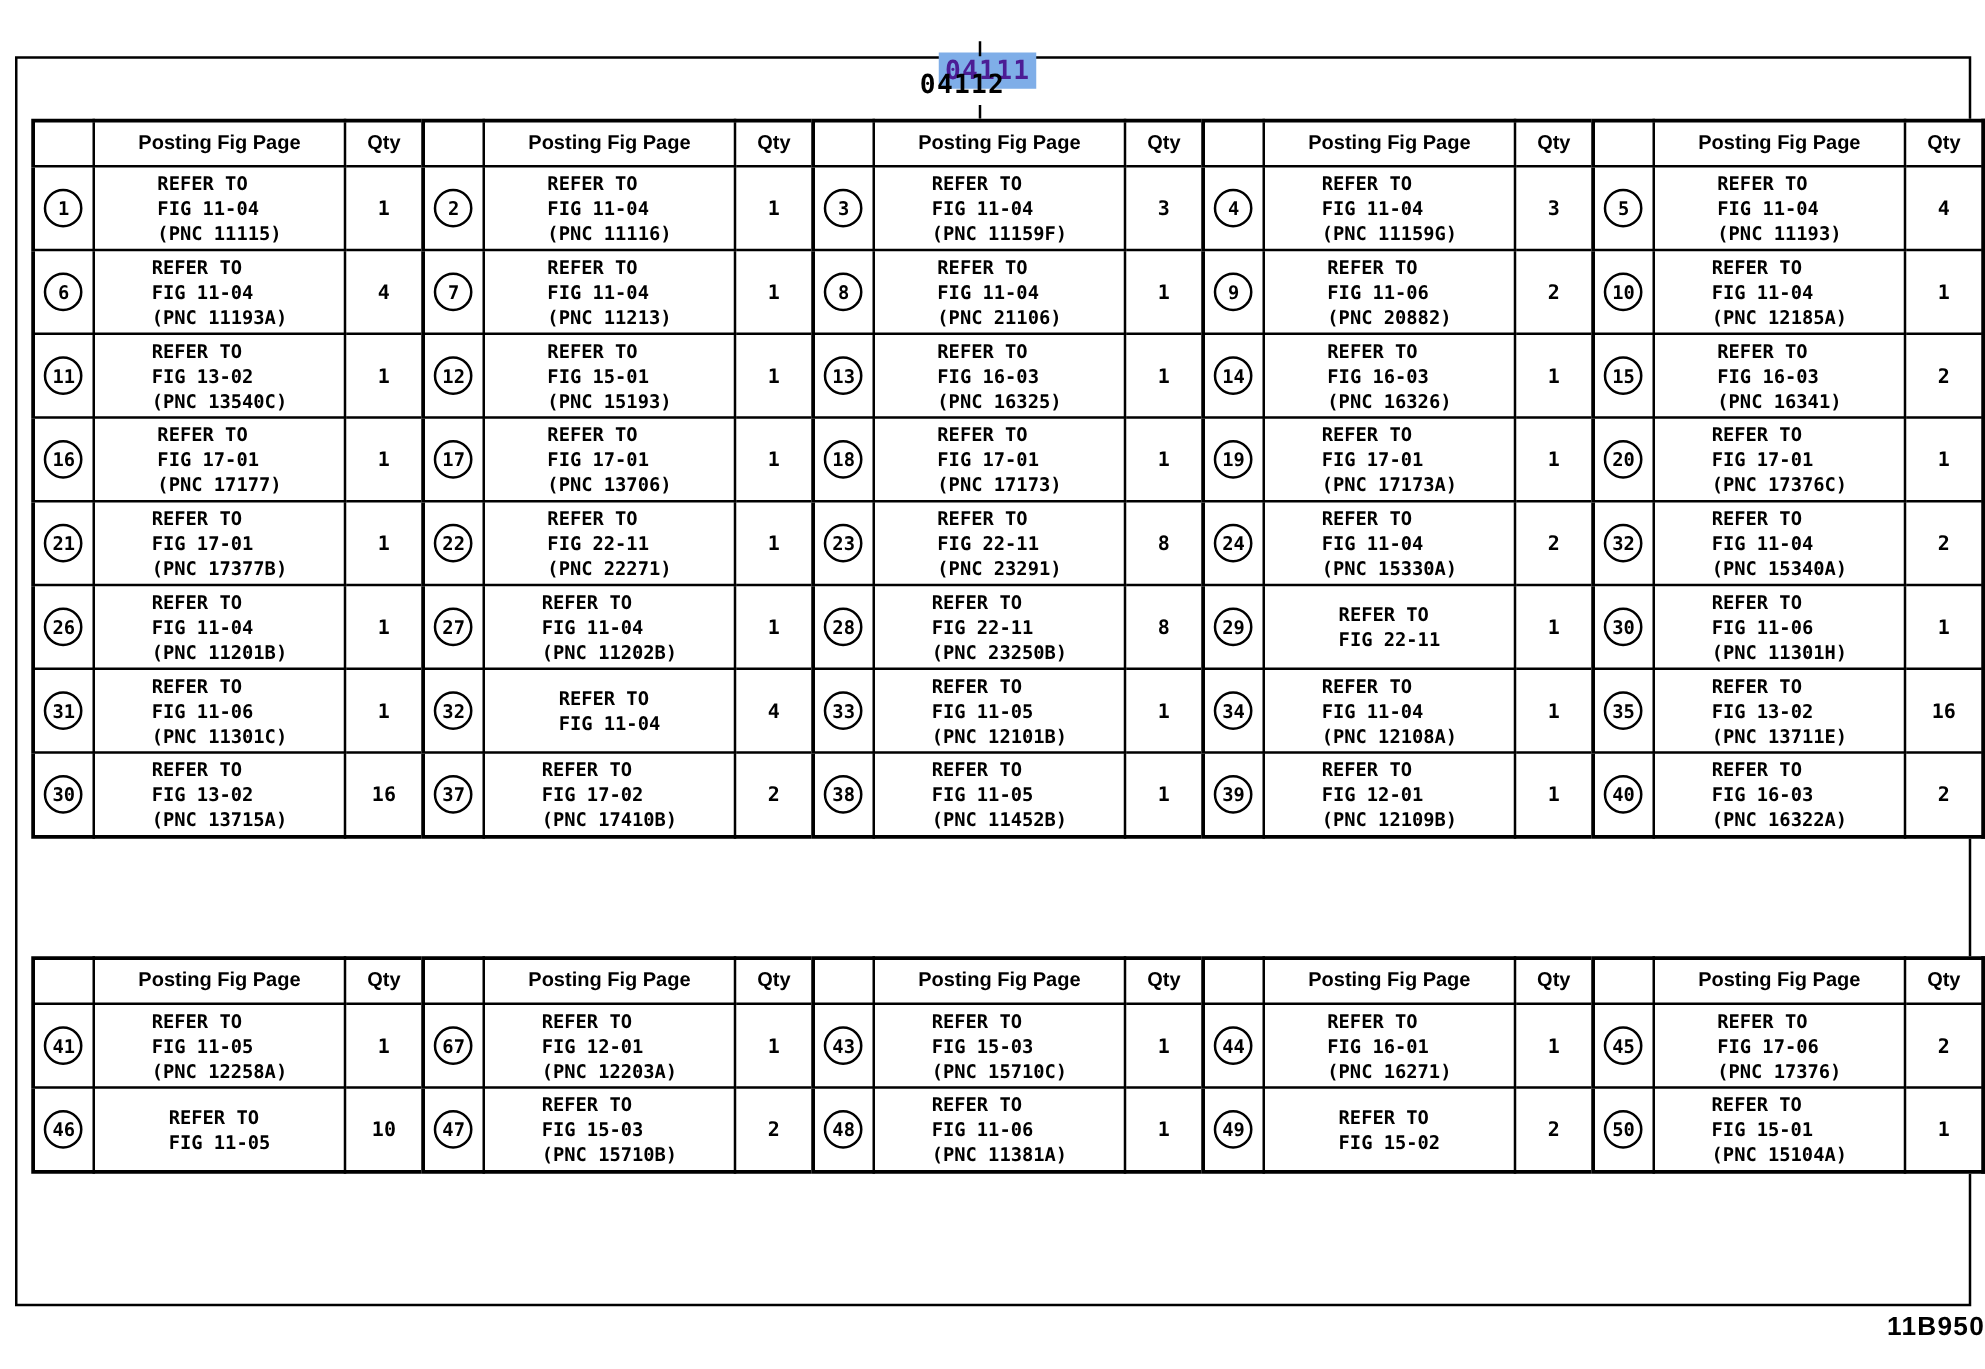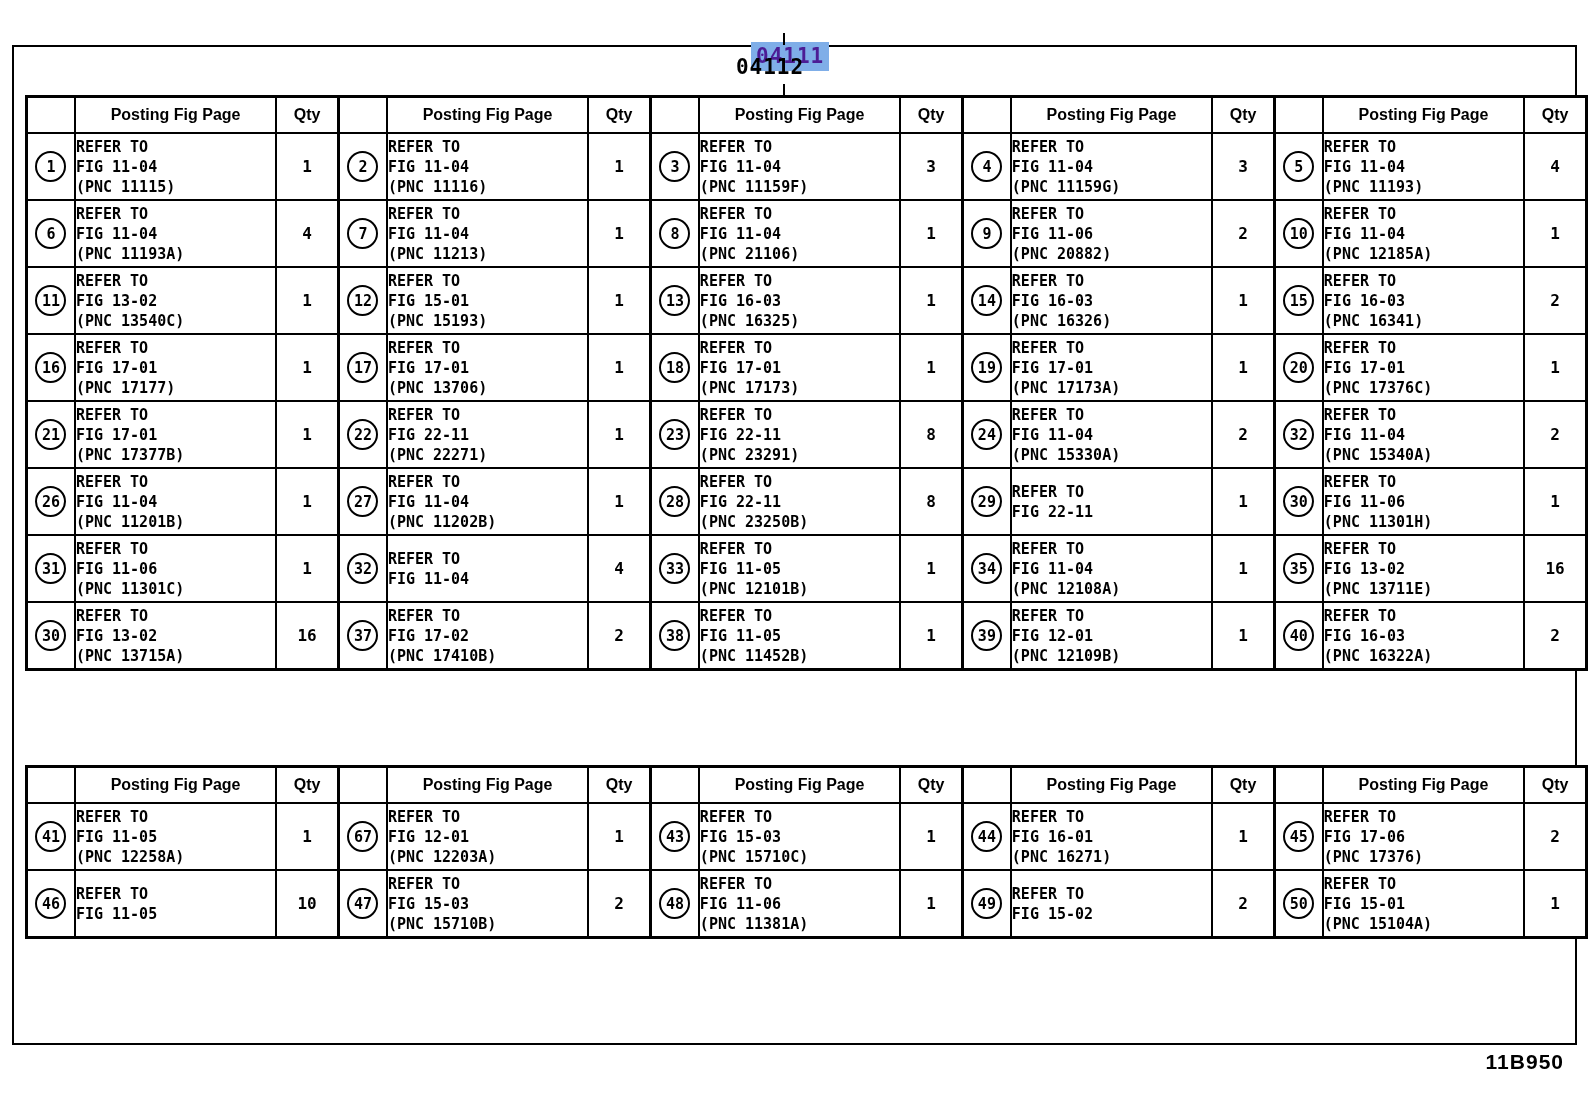--- a/index.html
+++ b/index.html
@@ -21,25 +21,25 @@
   .group-start{border-left:3px solid #000 !important;}
   .idx-col{width:46px;}
   .fig-col{width:200px;}
   .qty-col{width:60px;}
   .header-row th{height:34px;font:bold 16px "Liberation Sans",sans-serif;text-align:center;}
   .data-row td{height:65px;}
   .badge-wrap{height:63px;display:flex;align-items:center;justify-content:center;}
   .badge{box-sizing:border-box;min-width:31px;height:31px;padding:0 3px;border:2px solid #000;
          border-radius:16px;display:flex;align-items:center;justify-content:center;
          font:bold 15px "DejaVu Sans Mono",monospace;}
-  .fig-cell{height:63px;display:flex;align-items:center;}
+  .fig-cell{height:63px;display:flex;align-items:center;justify-content:center;}
   .fig-lines{text-align:left;font:bold 15px/20px "DejaVu Sans Mono",monospace;white-space:pre;}
   .qty-val{height:63px;display:flex;align-items:center;justify-content:center;
            font:bold 16px "DejaVu Sans Mono",monospace;}
-  .page-code{position:absolute;top:1050px;right:24px;font:bold 21px "Liberation Sans",sans-serif;
+  .page-code{position:absolute;top:1050px;right:0;font:bold 21px "Liberation Sans",sans-serif;
              letter-spacing:1px;}
 </style>
 </head>
 <body>
 
 <div id="page">
   <div class="frame"></div>
   <div class="callout">04111</div>
   <div class="dash dash-top"></div>
   <div class="sub-label">04112</div>

